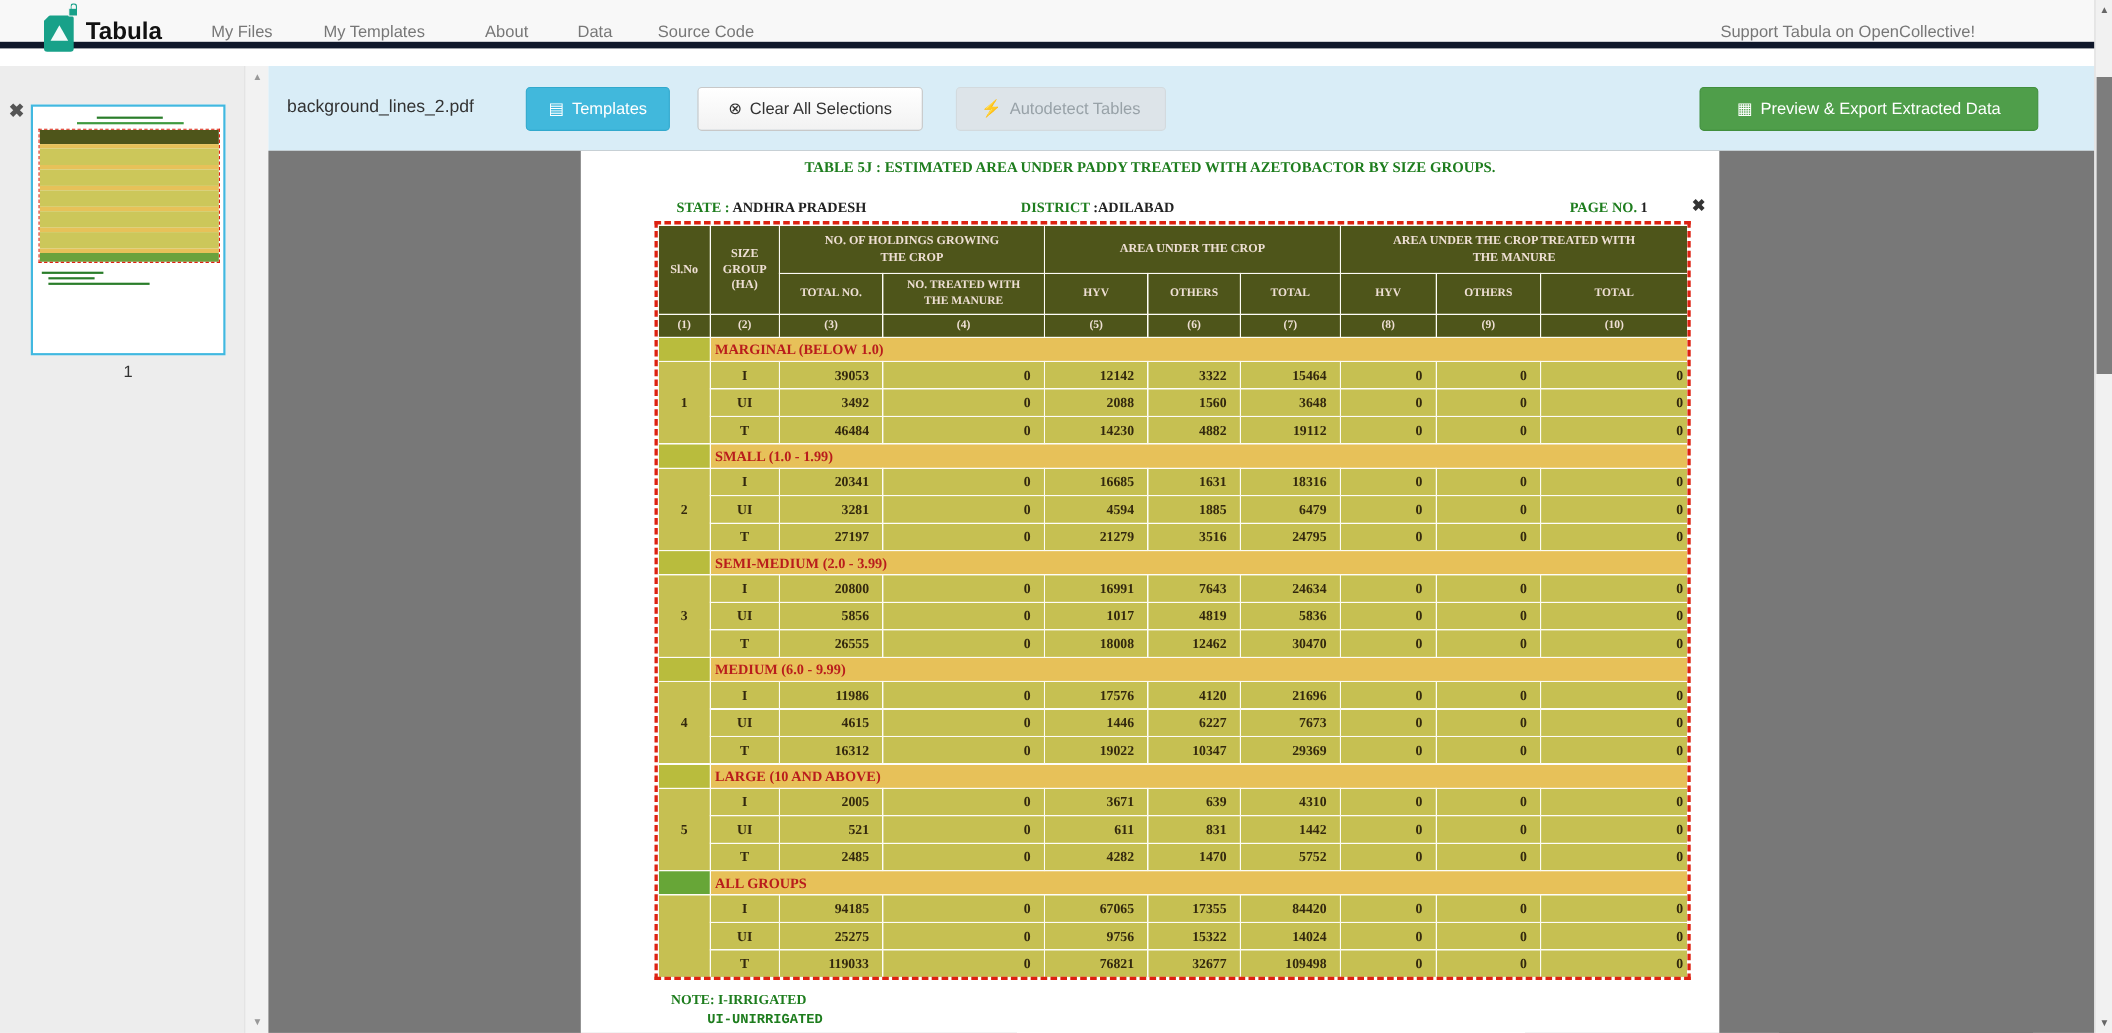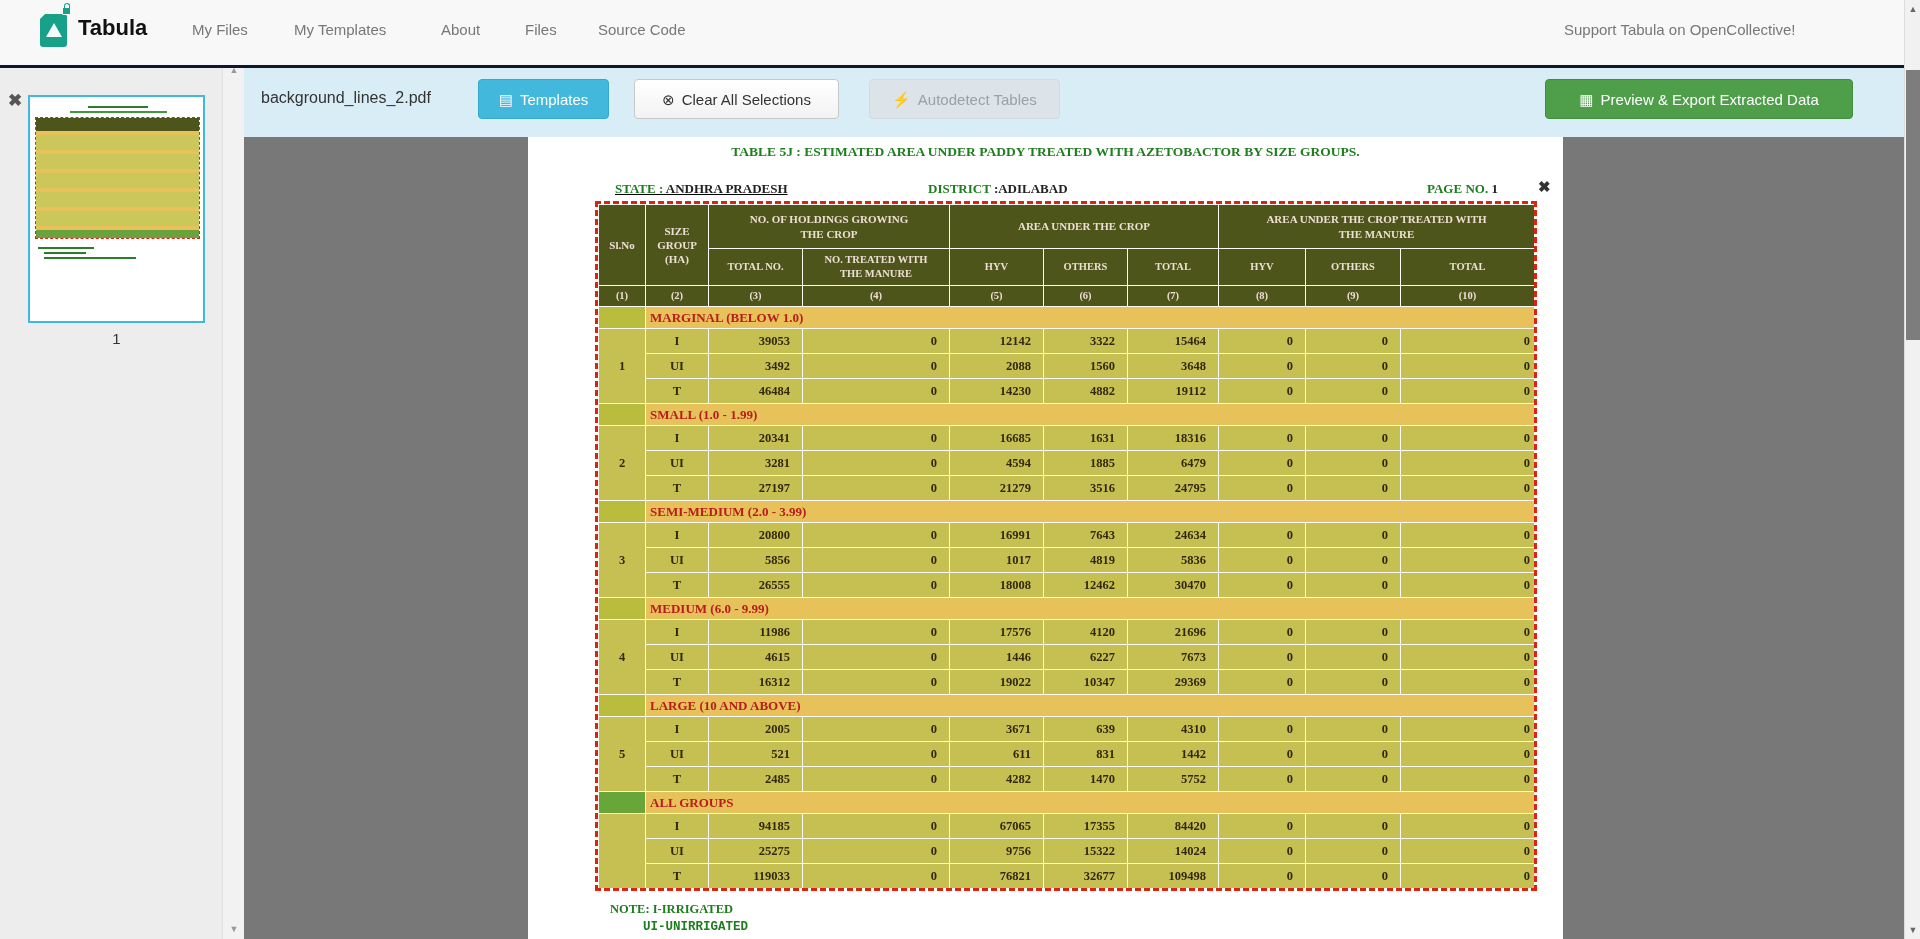--- a/index.html
+++ b/index.html
@@ -1,21 +1,21 @@
 <!DOCTYPE html>
 <html><head>
 <meta charset="utf-8">
 <style>
   * { margin:0; padding:0; box-sizing:border-box; }
   html,body { width:1920px; height:939px; overflow:hidden; background:#fff;
               font-family:"Liberation Sans", sans-serif; }
 
   
-  #navbar { position:absolute; left:0; top:0; width:1920px; height:68px;
-            background:#f8f8f8; border-bottom:3px solid #0f172a; z-index:5;text-align:center; }
+  #navbar { position:absolute; left:0; top:0; width:1920px; height:44px;
+            background:#f8f8f8; border-bottom:6px solid #0f172a; z-index:5;text-align:center; }
   #logo { position:absolute; left:40px; top:14px; width:27px; height:33px;
           background:#18a189; border-radius:3px; }
   #logo .fold { position:absolute; left:-2px; top:-2px; width:0; height:0;
           border-top:9px solid #f8f8f8; border-right:9px solid transparent; }
   #logo .page-glyph { position:absolute; left:6px; top:9px; width:0; height:0;
           border-left:8px solid transparent; border-right:8px solid transparent;
           border-bottom:14px solid #ffffff; opacity:.95; }
   #logo .lock { position:absolute; right:-4px; top:-7px; width:9px; height:8px;
           background:#18a189; border:1.5px solid #f8f8f8; border-radius:1px; }
   #logo .lock:before { content:""; position:absolute; left:1px; top:-5px; width:4px; height:5px;
@@ -62,21 +62,21 @@
 
   
   #viewer { position:absolute; left:0; top:77px; width:100%; height:802px;
             background:#787878; overflow:hidden; }
   #page { position:absolute; left:284px; top:0; width:1035px; height:802px; background:#ffffff;
           font-family:"Liberation Serif", serif; }
   #doc-title { position:absolute; left:0; top:7px; width:100%; text-align:center;
                font-size:13.5px; font-weight:bold; color:#1e7d1e; }
   .meta { position:absolute; top:44px; font-size:13px; font-weight:bold; white-space:nowrap; }
   .meta .g { color:#1e7d1e; } .meta .d { color:#222; }
-  #meta-state { left:87px;text-decoration:underline; } #meta-district { left:400px; } #meta-pageno { left:899px; }
+  #meta-state { left:87px; } #meta-district { left:400px; } #meta-pageno { left:899px; }
 
   
   #dtable { position:absolute; left:70px; top:67px; width:936px; border-collapse:collapse;
             table-layout:fixed; font-family:"Liberation Serif", serif; }
   #dtable th, #dtable td { border:1px solid rgba(252,250,235,.55); overflow:hidden; }
   #dtable tr.h1 th, #dtable tr.h2 th, #dtable tr.h3 th {
         background:#4e551a; color:#eedfd4; font-weight:bold; text-align:center;
         white-space:pre-line; line-height:1.3; }
   #dtable tr.h1 { height:44px; } #dtable tr.h1 th { font-size:11px; }
   #dtable tr.h2 { height:37px; } #dtable tr.h2 th { font-size:10.5px; }
@@ -114,21 +114,21 @@
 <div id="navbar">
   <div id="logo">
     <div class="fold"></div>
     <div class="page-glyph"></div>
     <div class="lock"></div>
   </div>
   <div id="brand">Tabula</div>
   <div class="nav-item" style="left:192px">My Files</div>
   <div class="nav-item" style="left:294px">My Templates</div>
   <div class="nav-item" style="left:441px">About</div>
-  <div class="nav-item" style="left:525px">Files</div>
+  <div class="nav-item" style="left:525px">Data</div>
   <div class="nav-item" style="left:598px">Source Code</div>
   <div id="support">Support Tabula on OpenCollective!</div>
 </div>
 
 <div id="sidebar">
   <div id="thumb-close">✖</div>
   <div id="thumbnail">
     <div class="mini-line" style="left:58px; top:9px;  width:60px;"></div>
     <div class="mini-line" style="left:40px; top:14px; width:97px; background:#3f9a3f;"></div>
     <div id="mini-table">

